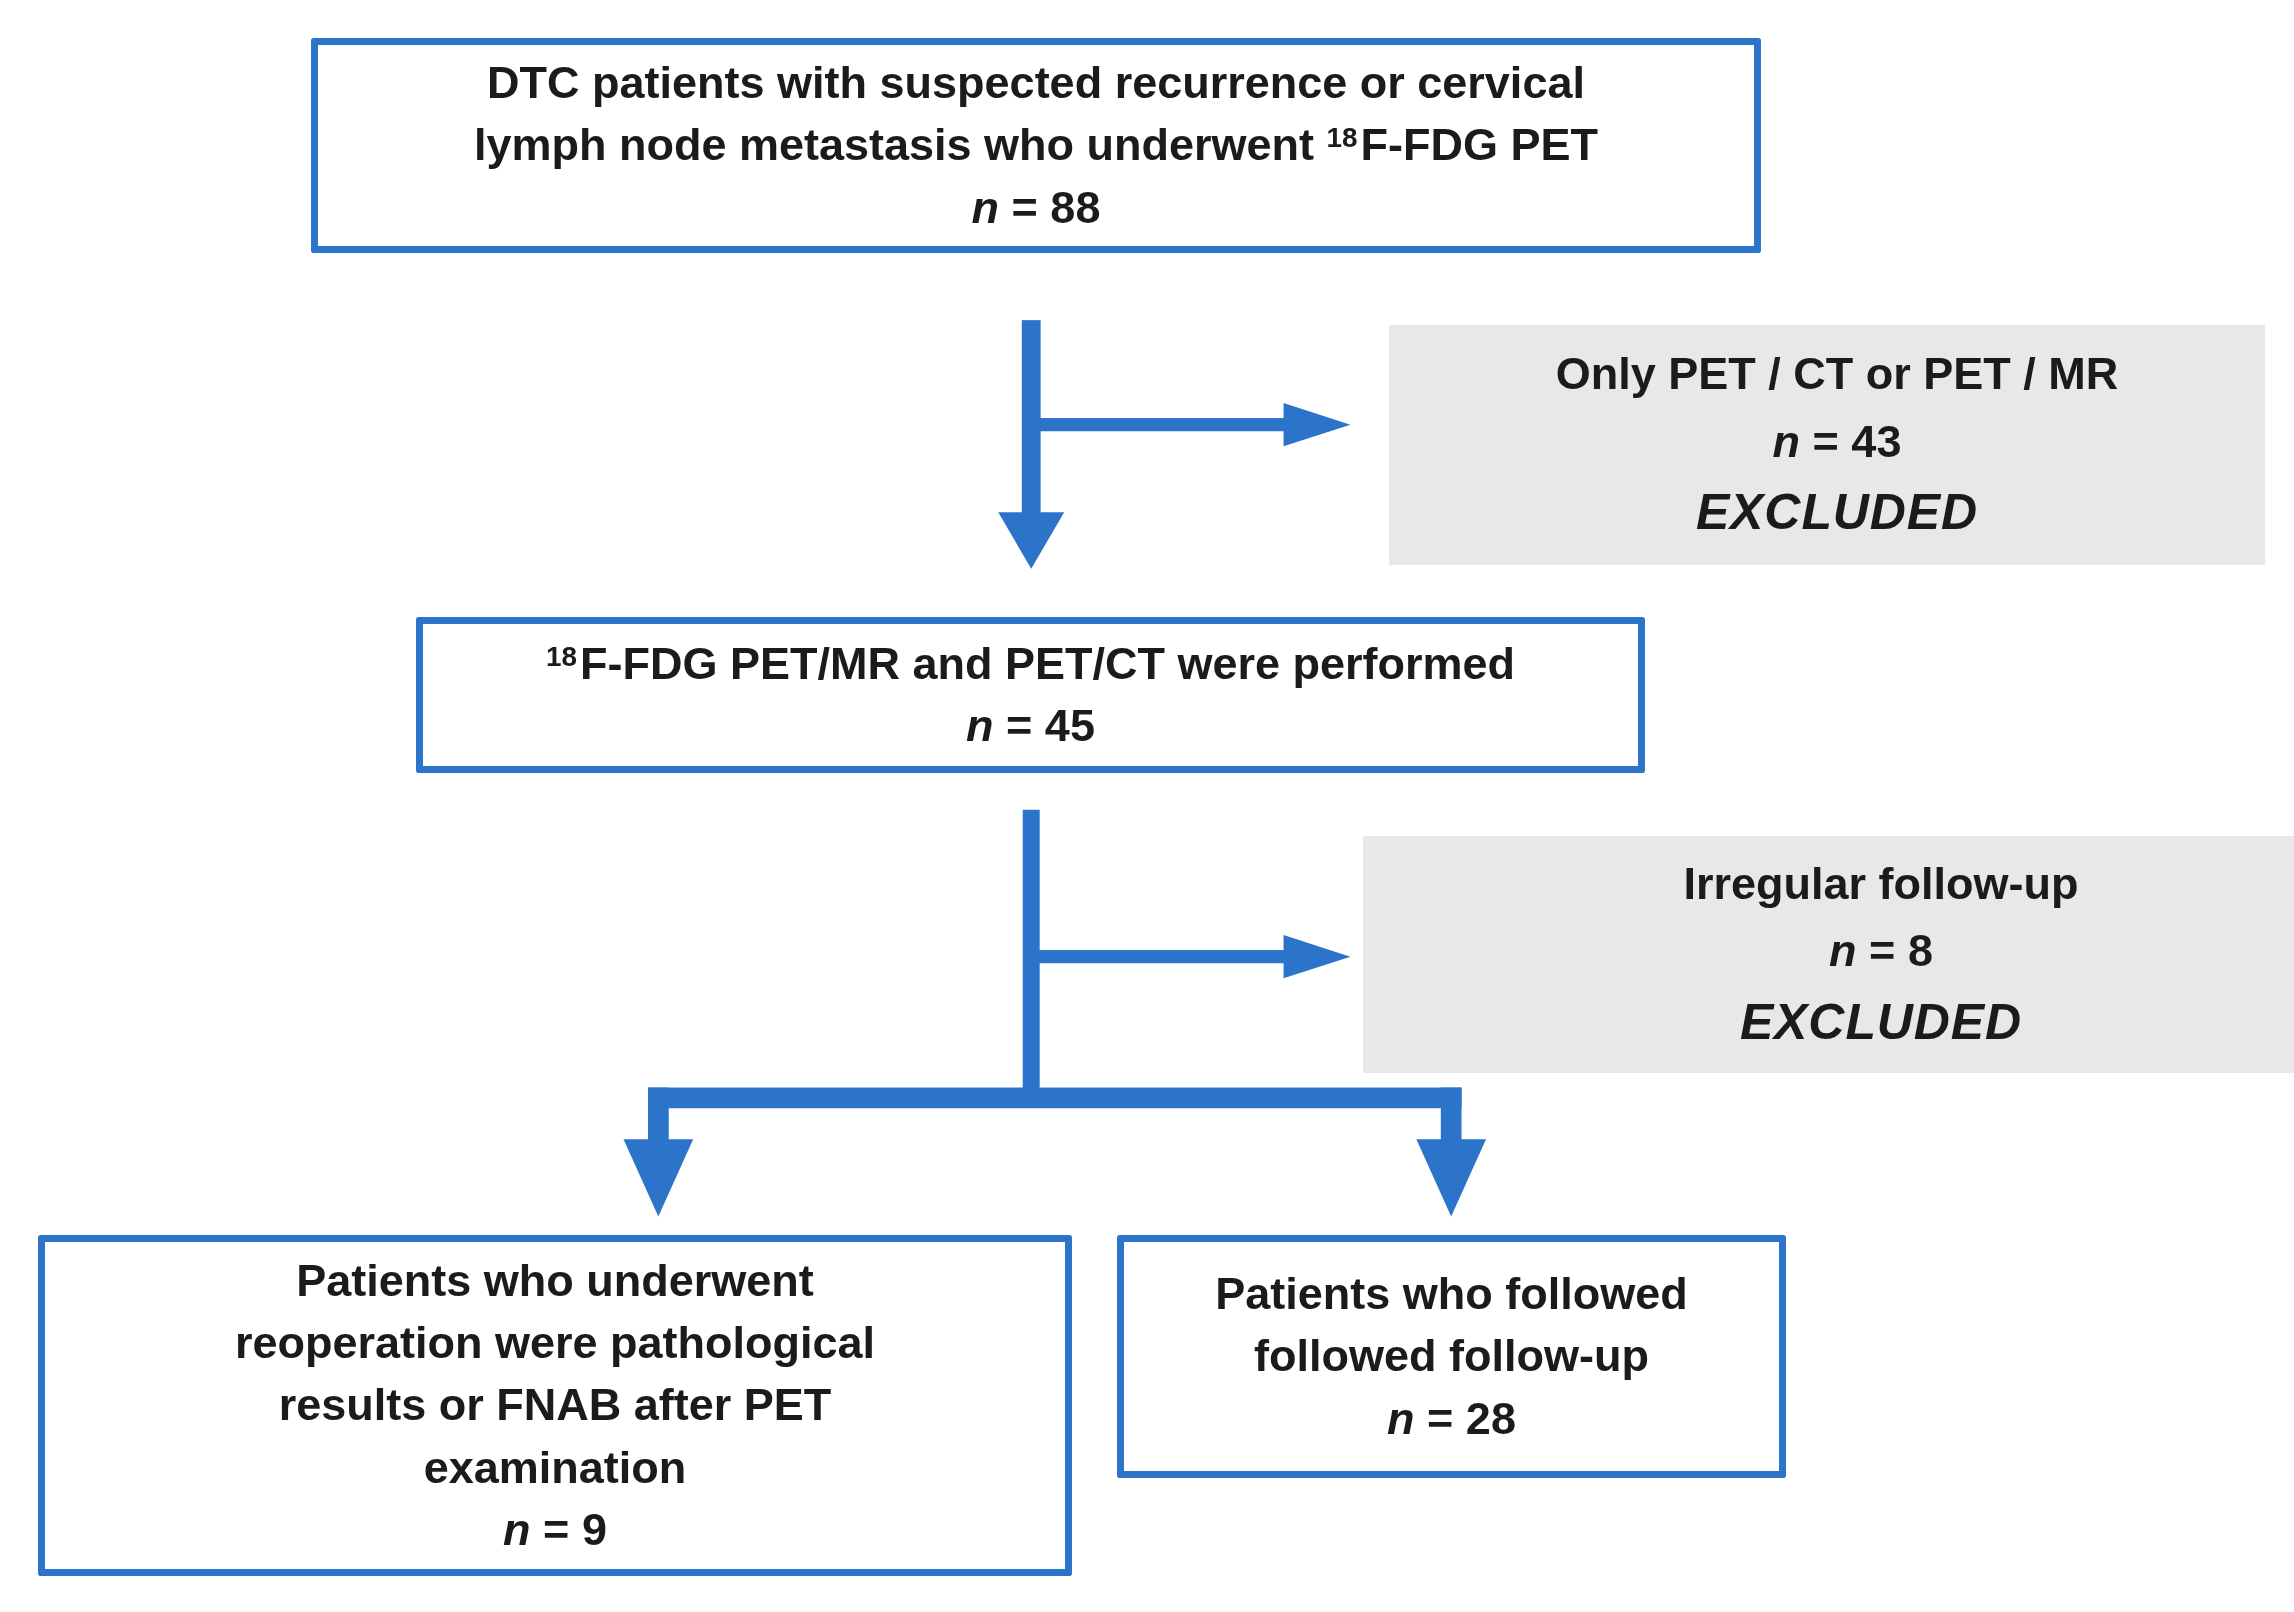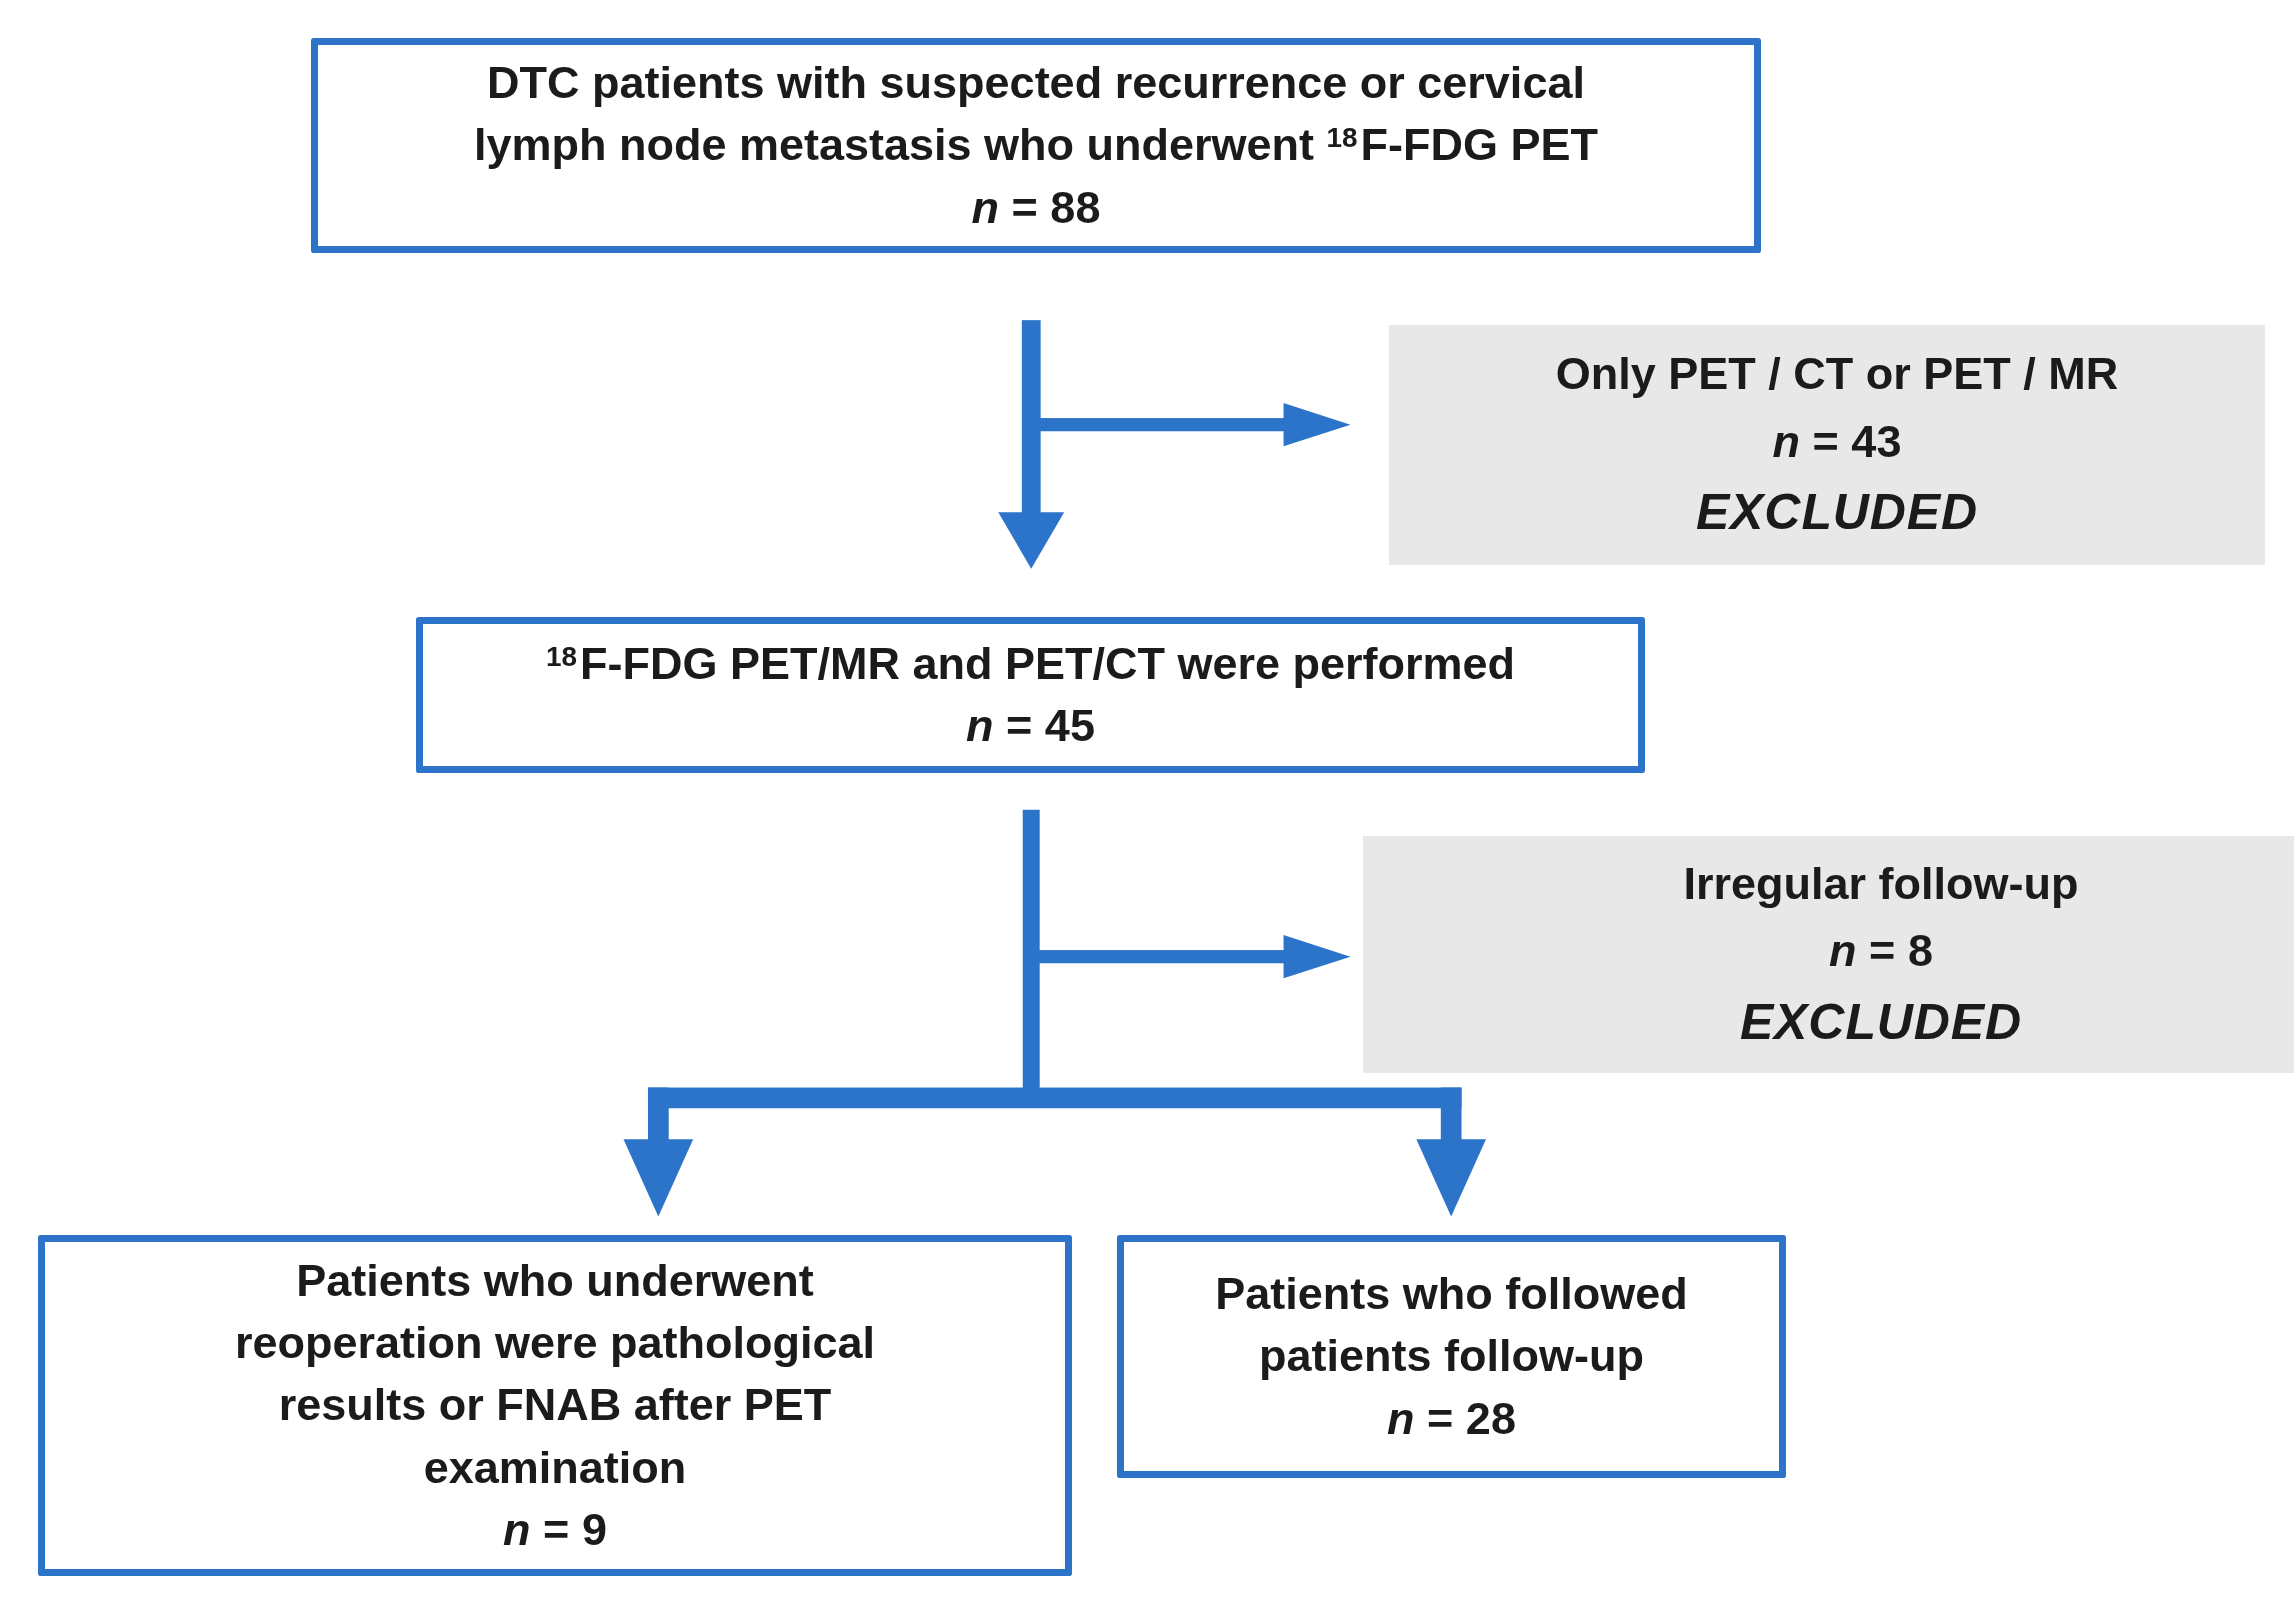--- a/index.html
+++ b/index.html
@@ -152,21 +152,21 @@
     <div class="line">results or FNAB after PET</div>
     <div class="line">examination</div>
     <div class="line">
       <span class="nvar">n</span>
       <span>= 9</span>
     </div>
   </div>
 
   <div class="fbox outlined" style="left:1117px;top:1235px;width:669px;height:243px;">
     <div class="line">Patients who followed</div>
-    <div class="line">patients follow-up</div>
+    <div class="line">followed follow-up</div>
     <div class="line">
       <span class="nvar">n</span>
       <span>= 28</span>
     </div>
   </div>
 
 </div>
 
 
 </body></html>

